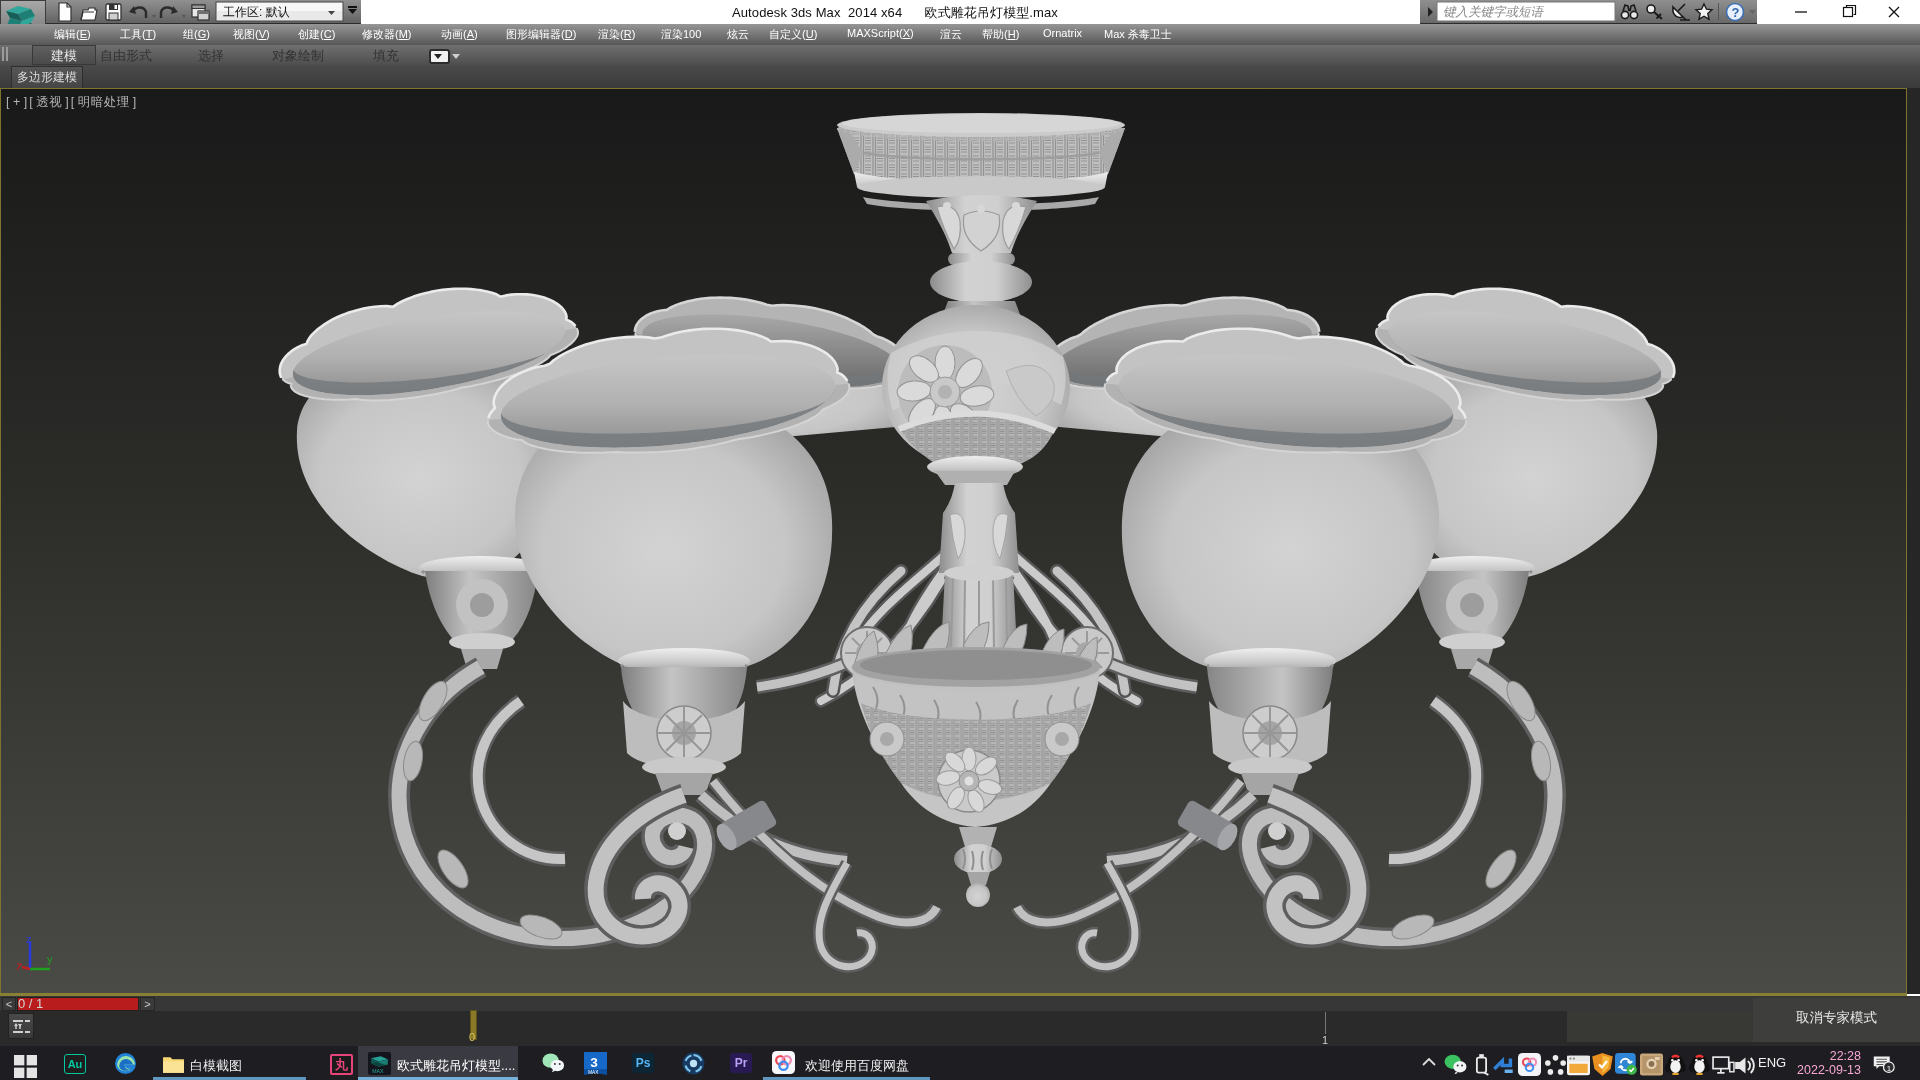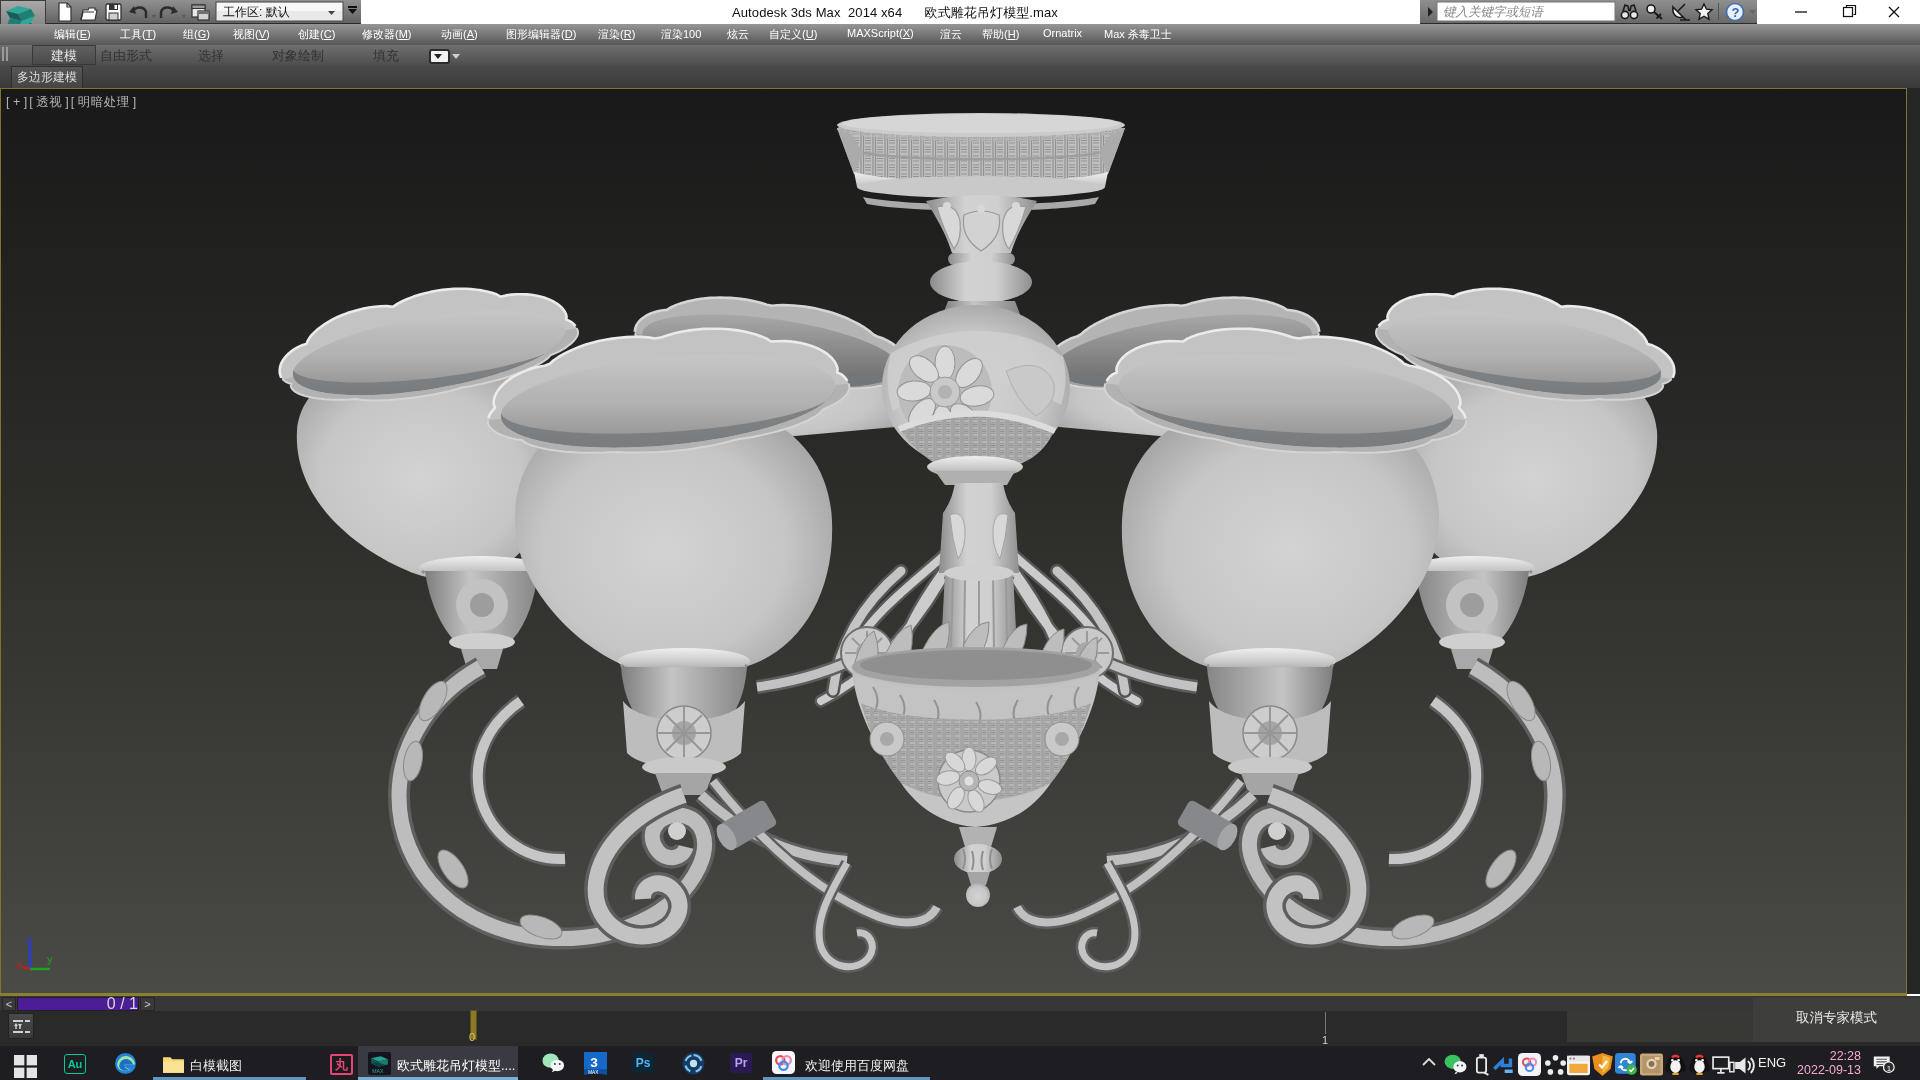--- a/index.html
+++ b/index.html
@@ -477,21 +477,21 @@
   <div class="abs" style="left:2px;top:2px;width:2px;height:14px;background:#9a9a9a"></div>
   <div class="abs" style="left:6px;top:2px;width:2px;height:14px;background:#9a9a9a"></div>
 </div>
 <div id="ribbonsub">
   <div class="abs" style="left:11px;top:1px;width:72px;height:22px;background:linear-gradient(#565656,#454545);border:1px solid #2e2e2e;border-bottom:none;box-sizing:border-box;color:#dcdcdc;font-size:12px;text-align:center;line-height:21px">多边形建模</div>
 </div>
 
 <div id="statusrow1"></div>
 <div id="statusrow2"></div>
 <div class="abs" style="left:2px;top:997px;width:14px;height:14px;background:#3a3a3a;border:1px solid #262626;box-sizing:border-box;color:#ccc;font-size:11px;text-align:center;line-height:12px">&lt;</div>
-<div class="abs" style="left:17px;top:997px;width:122px;height:14px;background:#4c1d95;border:1px solid #202020;box-sizing:border-box;color:#d5d5d5;font-size:16px;text-align:right;line-height:12px">0 / 1</div>
+<div class="abs" style="left:17px;top:997px;width:122px;height:14px;background:#b91c1c;border:1px solid #202020;box-sizing:border-box;color:#d5d5d5;font-size:13px;text-align:left;line-height:12px">0 / 1</div>
 <div class="abs" style="left:140px;top:997px;width:15px;height:14px;background:#3a3a3a;border:1px solid #262626;box-sizing:border-box;color:#ccc;font-size:11px;text-align:center;line-height:12px">&gt;</div>
 <div class="abs" style="left:8px;top:1013px;width:26px;height:26px;background:linear-gradient(#4a4a4a,#383838);border:1px solid #222;box-sizing:border-box;">
   <svg width="24" height="24">
       <g stroke="#cfcfcf" stroke-width="2">
         <path d="M4 7h10M4 18h10"></path>
         <path d="M16 7h5M16 18h5"></path>
         <path d="M7 10v5M11 15v-5" stroke-width="1.5"></path>
       </g>
       <path d="M5 12l2-3 2 3zM13 10l-2 3-2-3z" fill="#cfcfcf" stroke="none"></path>
     </svg>

